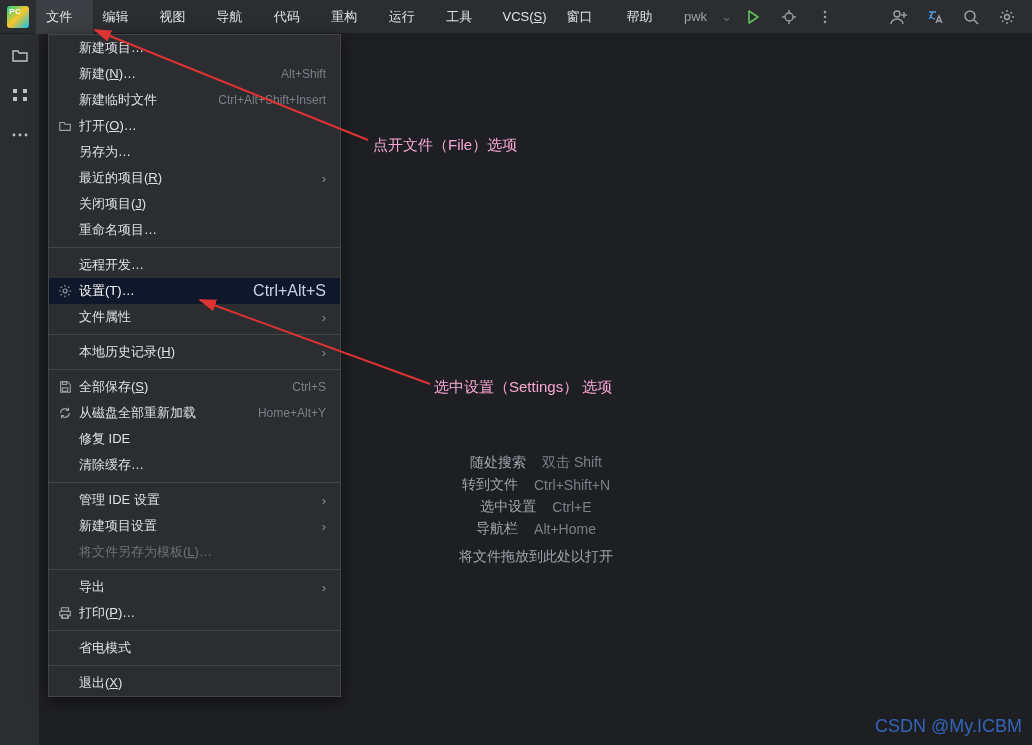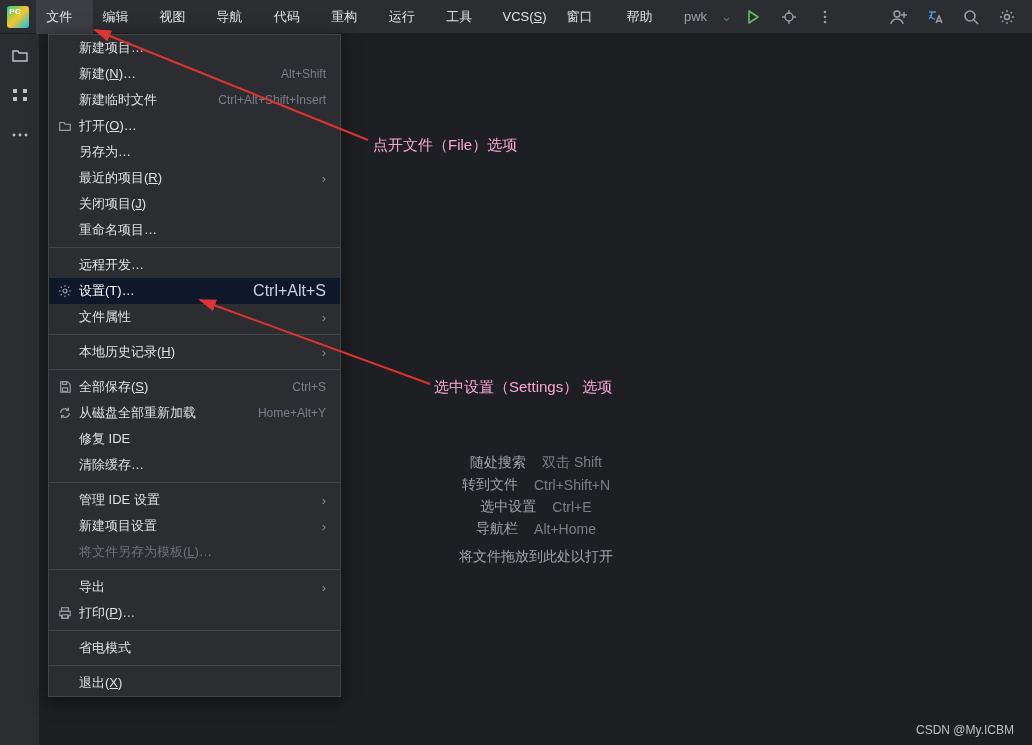--- a/index.html
+++ b/index.html
@@ -94,21 +94,21 @@
   }
   .hint-row { display:flex; align-items:center; gap:16px; color:#a0a3ab; font-size:14px;}
   .hint-row .k { color:#7c7f88;}
   .hint-single { color:#a0a3ab; font-size:14px; margin-top:6px;}
 
   
   .anno { position:absolute; color:#f9a8d4; font-size:15px; z-index:25; pointer-events:none;}
   svg.over { position:absolute; top:0; left:0; z-index:24; pointer-events:none;}
 
   .watermark {
-    position:absolute; right:18px; bottom:8px; color:#ffffff; font-size:12px; opacity:.7;
+    position:absolute; right:10px; bottom:8px; color:#3b82f6; font-size:18px; opacity:.7;
   }
 </style>
 </head>
 <body>
 
 <div class="topbar">
   <div class="app-badge">
       <div class="logo"></div>
     </div>
   <div class="menubar" id="menubar">

